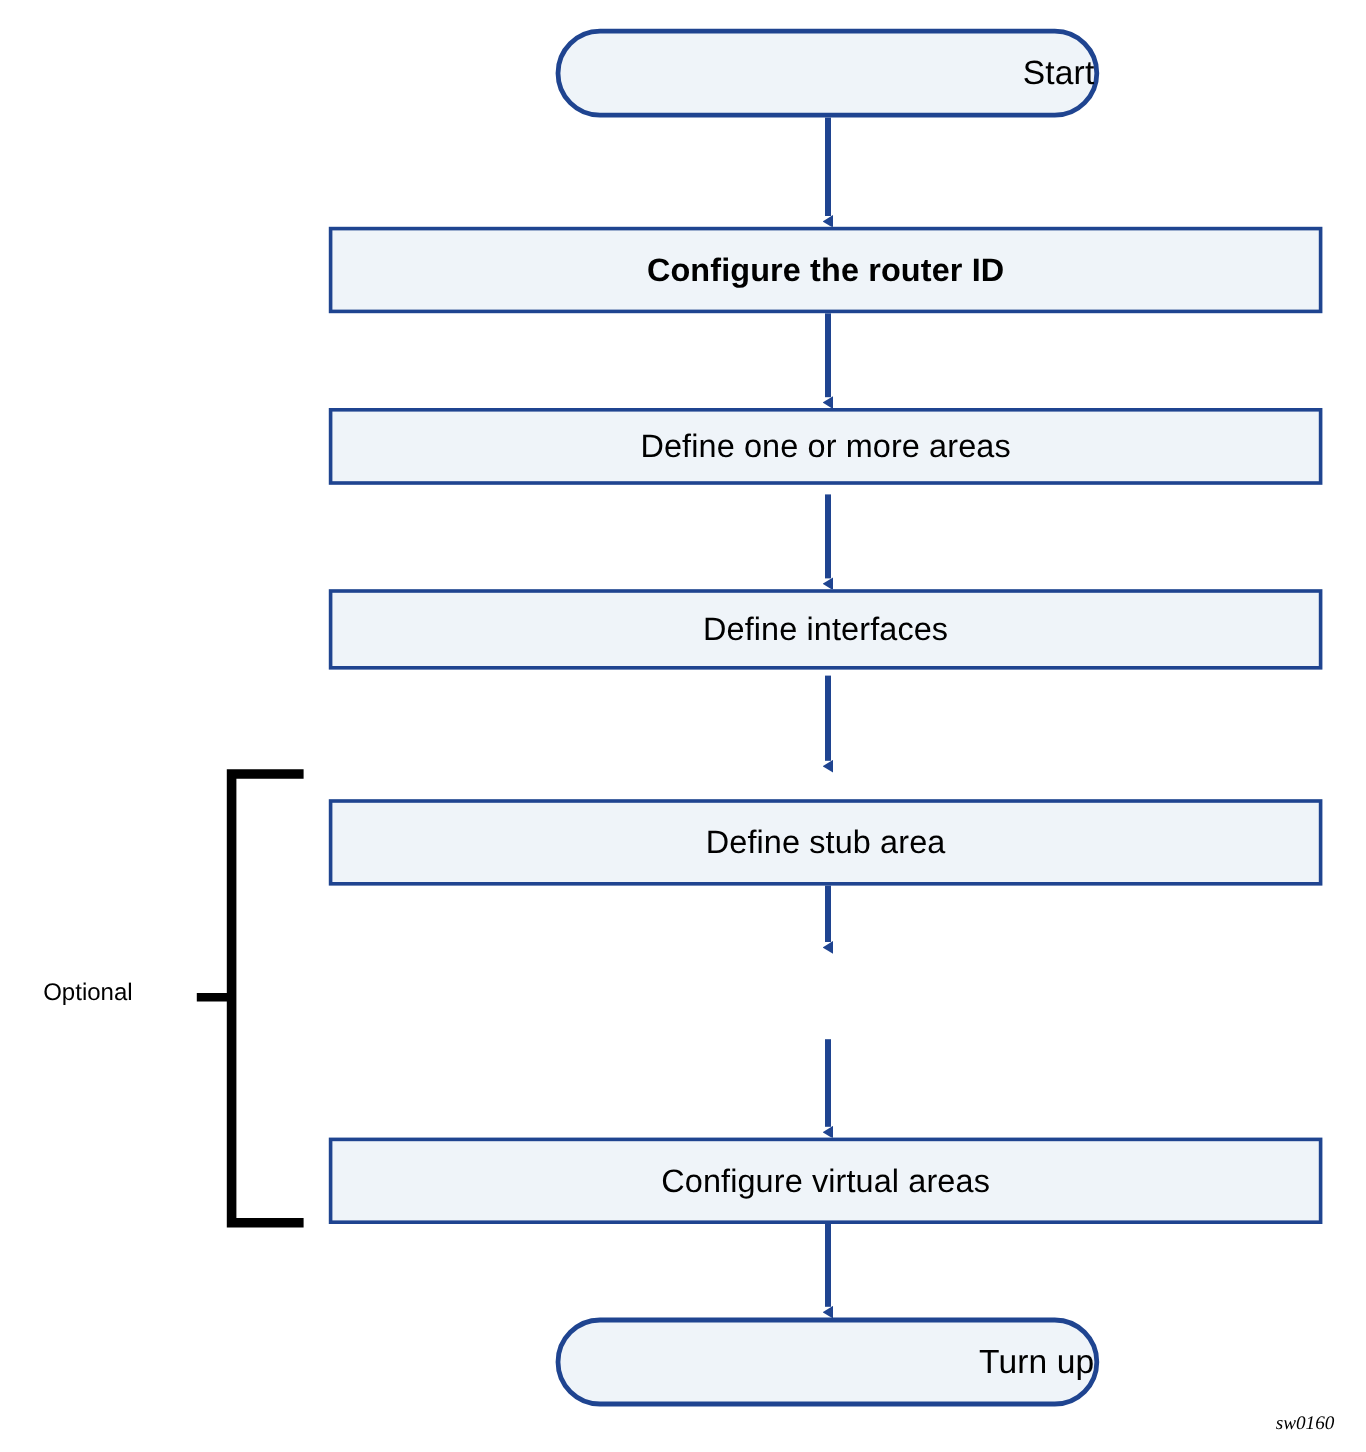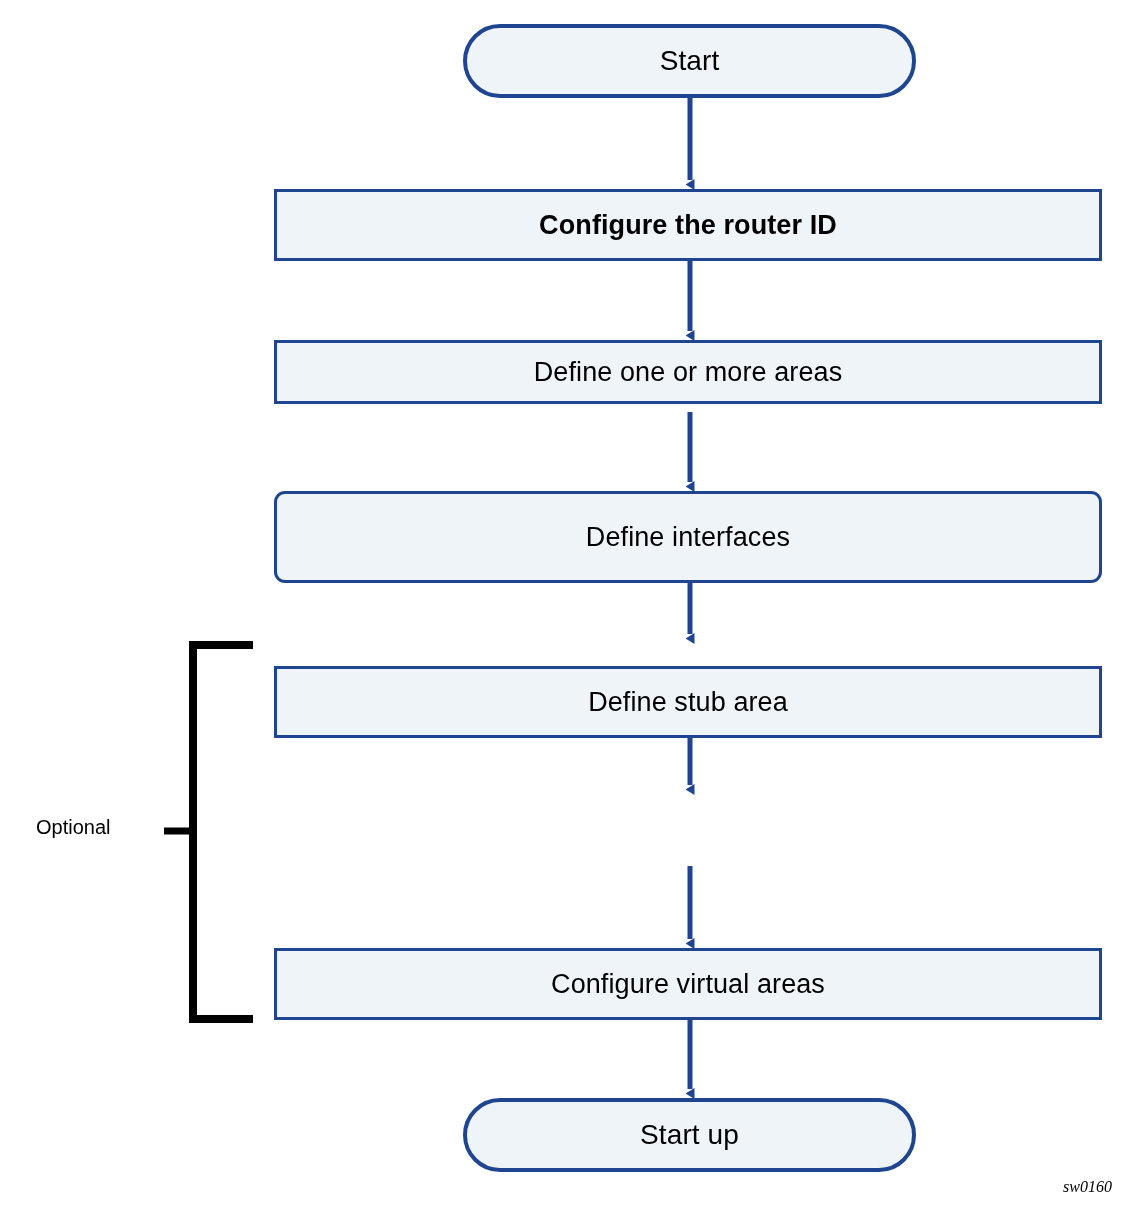--- a/index.html
+++ b/index.html
@@ -29,20 +29,21 @@
     box-sizing: border-box;
     background: #eff4f9;
     border: 3px solid #1f4490;
     display: flex;
     align-items: center;
     justify-content: center;
   }
   .node.terminator {
     border-radius: 40px;
     border-width: 4px;
+    justify-content: flex-end;
   }
   .node-label {
     font-family: "Liberation Sans", sans-serif;
     font-size: 27px;
     color: #000000;
     line-height: 1;
     white-space: nowrap;
     letter-spacing: 0.1px;
   }
   .node.terminator .node-label {
@@ -113,34 +114,34 @@
   </div>
 
   <div class="node" style="left:274px; top:189px; width:828px; height:72px;font-weight:bold;">
     <span class="node-label">Configure the router ID</span>
   </div>
 
   <div class="node" style="left:274px; top:340px; width:828px; height:64px;">
     <span class="node-label">Define one or more areas</span>
   </div>
 
-  <div class="node" style="left:274px; top:491px; width:828px; height:92px;border-radius:11px;">
+  <div class="node" style="left:274px; top:491px; width:828px; height:67px;">
     <span class="node-label">Define interfaces</span>
   </div>
 
   <div class="node" style="left:274px; top:666px; width:828px; height:72px;">
     <span class="node-label">Define stub area</span>
   </div>
 
 
   <div class="node" style="left:274px; top:948px; width:828px; height:72px;">
     <span class="node-label">Configure virtual areas</span>
   </div>
 
   <div class="node terminator" style="left:463px; top:1098px; width:453px; height:74px;">
-    <span class="node-label">Start up</span>
+    <span class="node-label">Turn up</span>
   </div>
 
   <div class="bracket-label">Optional</div>
 
   <div class="figure-id">sw0160</div>
 
 </div>
 
 </body></html>

